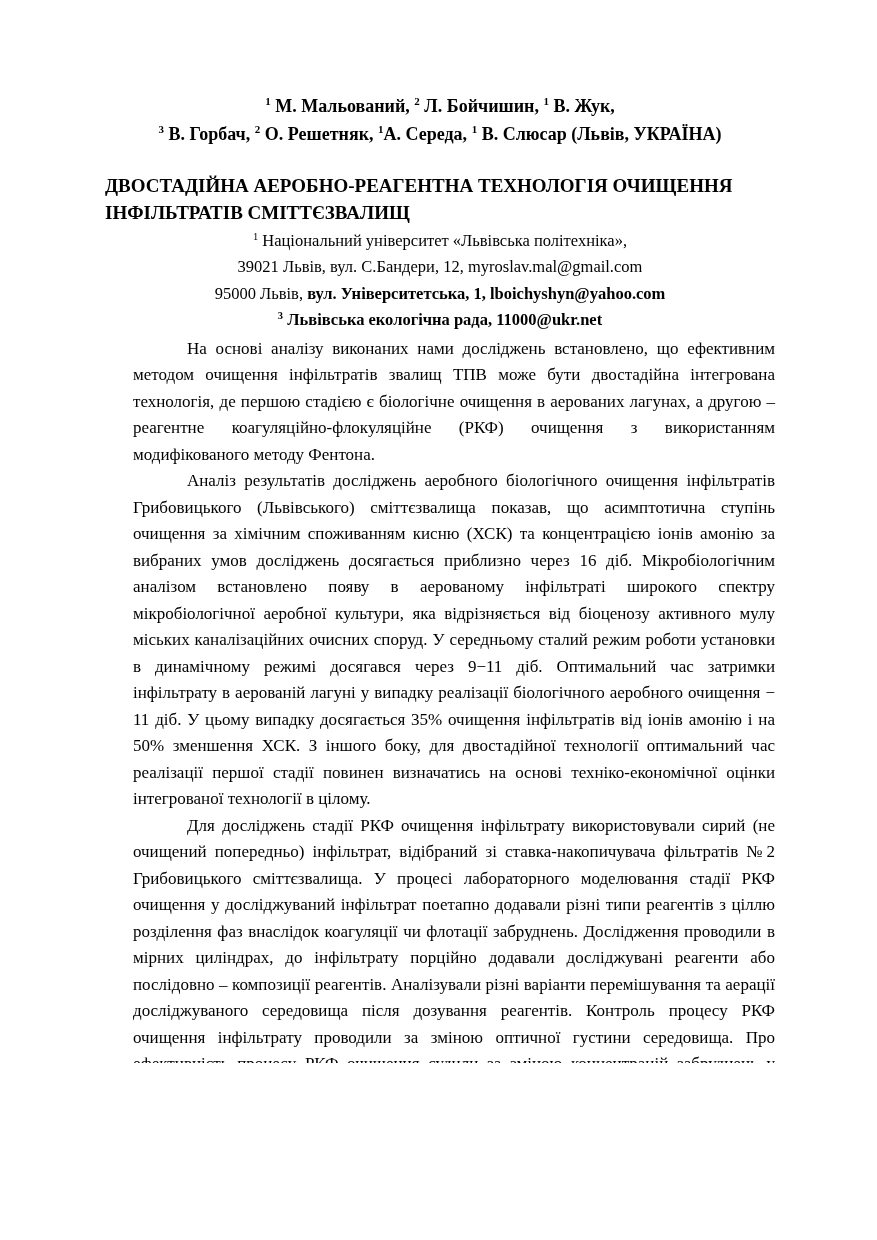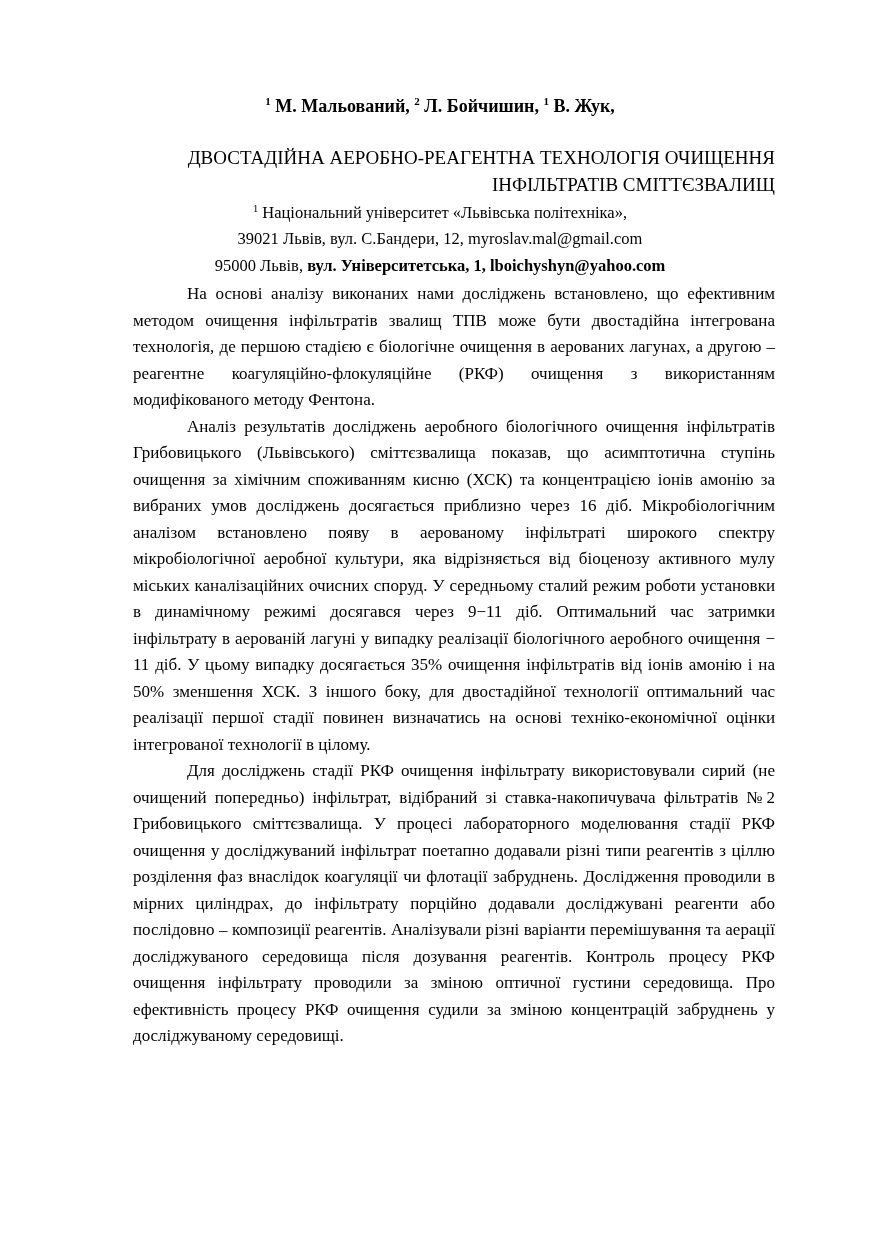--- a/index.html
+++ b/index.html
@@ -25,22 +25,22 @@
     font-size: 18px;
     line-height: 28px;
   }
   .authors sup {
     font-size: 11px;
     line-height: 0;
   }
   
   .title {
     margin: 24px 0 0 0;
-    text-align: right;
-    font-weight: normal;
+    text-align: left;
+    font-weight: bold;
     font-size: 19px;
     line-height: 27px;
   }
   .title-line { display: block; }
   
   .affiliations {
     margin-top: 2px;
     text-align: center;
     font-size: 16.5px;
     line-height: 26.4px;
@@ -87,31 +87,33 @@
     color: #0369a1;
   }
 </style>
 </head>
 <body>
 
 <div class="page">
 
   <div class="authors">
     <div><sup>1</sup><span> М. Мальований, </span><sup>2</sup><span> Л. Бойчишин, </span><sup>1</sup><span> В. Жук,</span></div>
+    <div><sup>3</sup><span> В. Горбач, </span><sup>2</sup><span> О. Решетняк, </span><sup>1</sup><span>А. Середа, </span><sup>1</sup><span> В. Слюсар (Львів, УКРАЇНА)</span></div>
   </div>
 
   <h1 class="title">
     <span class="title-line">ДВОСТАДІЙНА АЕРОБНО-РЕАГЕНТНА ТЕХНОЛОГІЯ ОЧИЩЕННЯ</span>
     <span class="title-line">ІНФІЛЬТРАТІВ СМІТТЄЗВАЛИЩ</span>
   </h1>
 
   <div class="affiliations">
     <div><sup>1</sup><span> Національний університет «Львівська політехніка»,</span></div>
     <div><span>39021 Львів, вул. С.Бандери, 12, myroslav.mal@gmail.com</span></div>
     <div><span>95000 Львів, </span><span class="bi">вул. Університетська, 1, lboichyshyn@yahoo.com</span></div>
+    <div class="bi"><sup>3</sup><span> Львівська екологічна рада, 11000@ukr.net</span></div>
   </div>
 
   <div class="body-text">
     <p>На основі аналізу виконаних нами досліджень встановлено, що ефективним методом очищення інфільтратів звалищ ТПВ може бути двостадійна інтегрована технологія, де першою стадією є біологічне очищення в аерованих лагунах, а другою – реагентне коагуляційно-флокуляційне (РКФ) очищення з використанням модифікованого методу Фентона.</p>
     <p>Аналіз результатів досліджень аеробного біологічного очищення інфільтратів Грибовицького (Львівського) сміттєзвалища показав, що асимптотична ступінь очищення за хімічним споживанням кисню (ХСК) та концентрацією іонів амонію за вибраних умов досліджень досягається приблизно через 16 діб. Мікробіологічним аналізом встановлено появу в аерованому інфільтраті широкого спектру мікробіологічної аеробної культури, яка відрізняється від біоценозу активного мулу міських каналізаційних очисних споруд. У середньому сталий режим роботи установки в динамічному режимі досягався через 9−11 діб. Оптимальний час затримки інфільтрату в аерованій лагуні у випадку реалізації біологічного аеробного очищення − 11 діб. У цьому випадку досягається 35% очищення інфільтратів від іонів амонію і на 50% зменшення ХСК. З іншого боку, для двостадійної технології оптимальний час реалізації першої стадії повинен визначатись на основі техніко-економічної оцінки інтегрованої технології в цілому.</p>
     <p>Для досліджень стадії РКФ очищення інфільтрату використовували сирий (не очищений попередньо) інфільтрат, відібраний зі ставка-накопичувача фільтратів №2 Грибовицького сміттєзвалища. У процесі лабораторного моделювання стадії РКФ очищення у досліджуваний інфільтрат поетапно додавали різні типи реагентів з ціллю розділення фаз внаслідок коагуляції чи флотації забруднень. Дослідження проводили в мірних циліндрах, до інфільтрату порційно додавали досліджувані реагенти або послідовно – композиції реагентів. Аналізували різні варіанти перемішування та аерації досліджуваного середовища після дозування реагентів. Контроль процесу РКФ очищення інфільтрату проводили за зміною оптичної густини середовища. Про ефективність процесу РКФ очищення судили за зміною концентрацій забруднень у досліджуваному середовищі.</p>
   </div>
 
   <div class="page-number">147</div>
 

